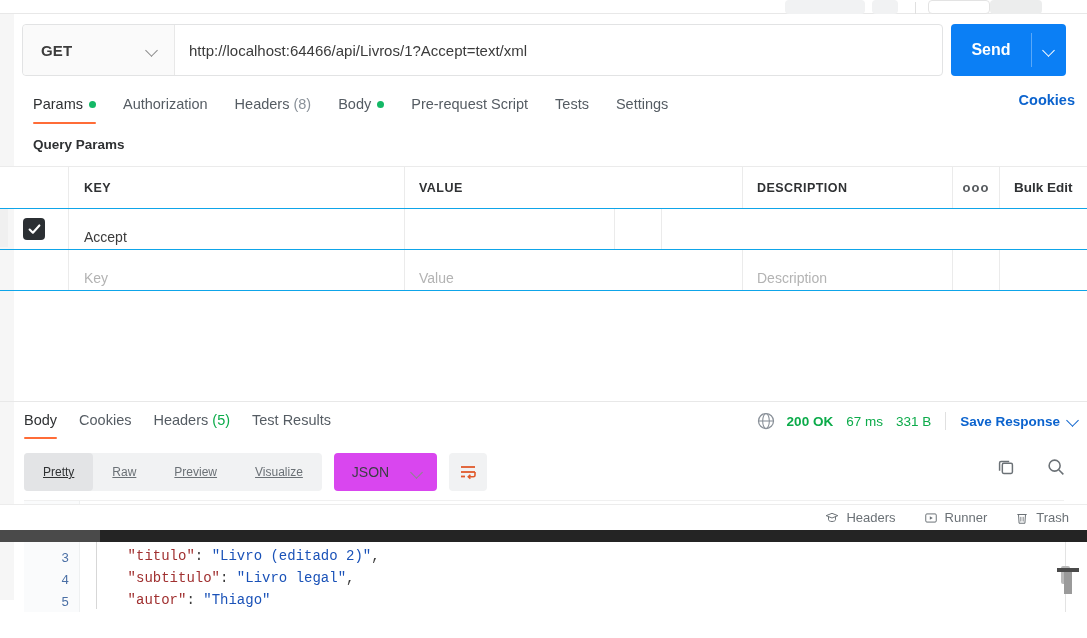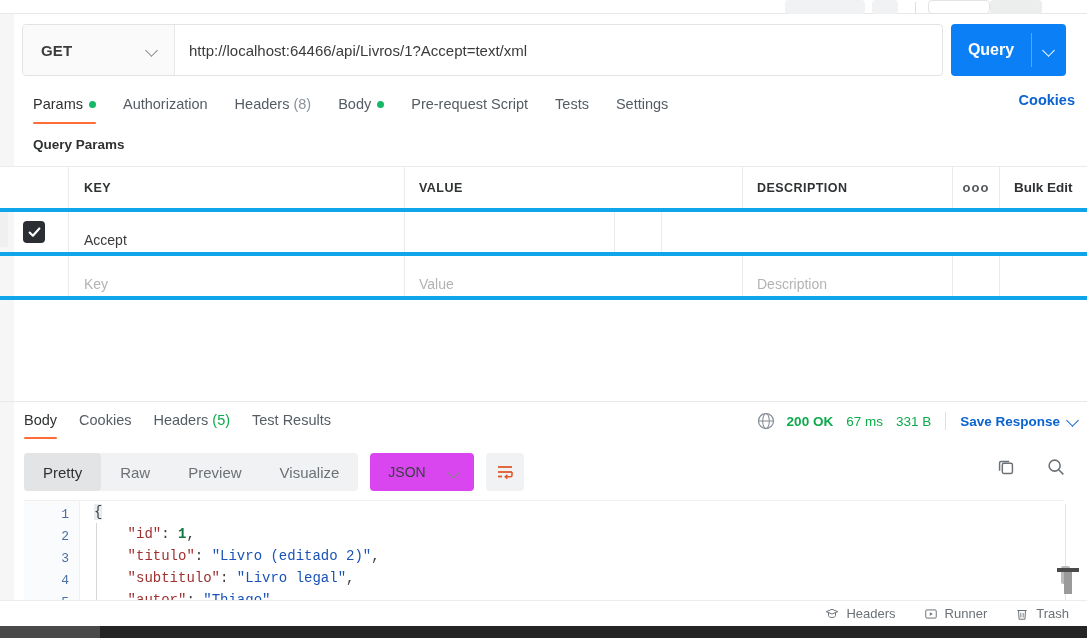--- a/index.html
+++ b/index.html
@@ -2,21 +2,21 @@
 <html><head>
 <meta charset="utf-8">
 <style>
   * { box-sizing: border-box; margin: 0; padding: 0; }
   html, body {
     width: 1087px; height: 638px;
     font-family: "Liberation Sans", sans-serif;
     background: #ffffff;
     overflow: hidden;
   }
-  .app { position: relative; width: 1087px; height: 638px; background:#fff; }
+  .app { position: relative; width: 1087px; height: 542px; background:#fff; }
 
   
   .top-strip {
     position:absolute; top:0; left:0; width:1087px; height:14px;
     background:#fff; border-bottom:1px solid #e8e8e8;
   }
   .tstub { position:absolute; top:0; height:14px; background:#f1f2f3; border-radius:4px; }
   .tstub.a { left:785px; width:80px; }
   .tstub.b { left:872px; width:26px; }
   .tsep   { position:absolute; left:915px; top:2px; width:1px; height:12px; background:#e0e0e0; }
@@ -81,21 +81,21 @@
   }
 
   
   .qp-title {
     position:absolute; top:137px; left:33px;
     font-size:13.5px; font-weight:700; color:#2f3133;
   }
 
   
   .ptable { position:absolute; top:166px; left:0; width:1087px; }
-  .prow { display:flex; border-bottom:4px solid #0ea5e9; }
+  .prow { display:flex; border-bottom:1px solid #0ea5e9; }
   .prow.head { border-top:1px solid #ebebeb; background:#fff; }
   .pc { border-right:1px solid #ebebeb; display:flex; align-items:center; }
   .pc-check { width:69px; justify-content:center; }
   .pc-key { width:336px; padding-left:15px; }
   .pc-val { width:338px; padding-left:14px; }
   .pc-desc { width:210px; padding-left:14px; }
   .pc-dots { width:47px; justify-content:center; }
   .pc-bulk { flex:1; padding-left:14px; border-right:none; }
   .prow.head .pc { height:41px; }
   .prow.body .pc { height:40px; }
@@ -143,21 +143,21 @@
   .saveresp .chev { margin-left:7px; }
   .saveresp .chev::before { border-color:#0b63ce; }
 
   
   .fmtbar { position:absolute; top:453px; left:24px; display:flex; align-items:center; }
   .seg {
     display:flex; background:#f1f2f3; border-radius:4px; height:38px; align-items:center;
   }
   .segbtn {
     height:38px; display:flex; align-items:center; padding:8px 19px;
-    font-size:15px; color:#6b7176; cursor:pointer; border-radius:4px;
+    font-size:12px; color:#6b7176; cursor:pointer; border-radius:4px;text-decoration:underline;
   }
   .segbtn.active { background:#e3e4e6; color:#2f3133; }
   .jsonsel {
     margin-left:12px; height:38px; background:#d946ef; border-radius:4px;
     display:flex; align-items:center; padding:0 14px 0 18px; cursor:pointer;
   }
   .jsonsel span { font-size:14px; color:#3b3f43; }
   .jsonsel .chev { margin-left:22px; }
   .wrapbtn {
     margin-left:12px; width:38px; height:38px; background:#f1f2f3; border-radius:4px;
@@ -230,21 +230,21 @@
 
   <div class="urlrow">
     <div class="urlbox">
       <div class="method">
         <span class="method-label">GET</span>
         <span class="chev"></span>
       </div>
       <div class="urlinput">http://localhost:64466/api/Livros/1?Accept=text/xml</div>
     </div>
     <div class="send-wrap">
-      <div class="send-main">Query</div>
+      <div class="send-main">Send</div>
       <div class="send-div"></div>
       <div class="send-arrow">
         <span class="chev"></span>
       </div>
     </div>
   </div>
 
   <div class="reqtabs">
     <div class="rtab active">
       <span>Params</span>

